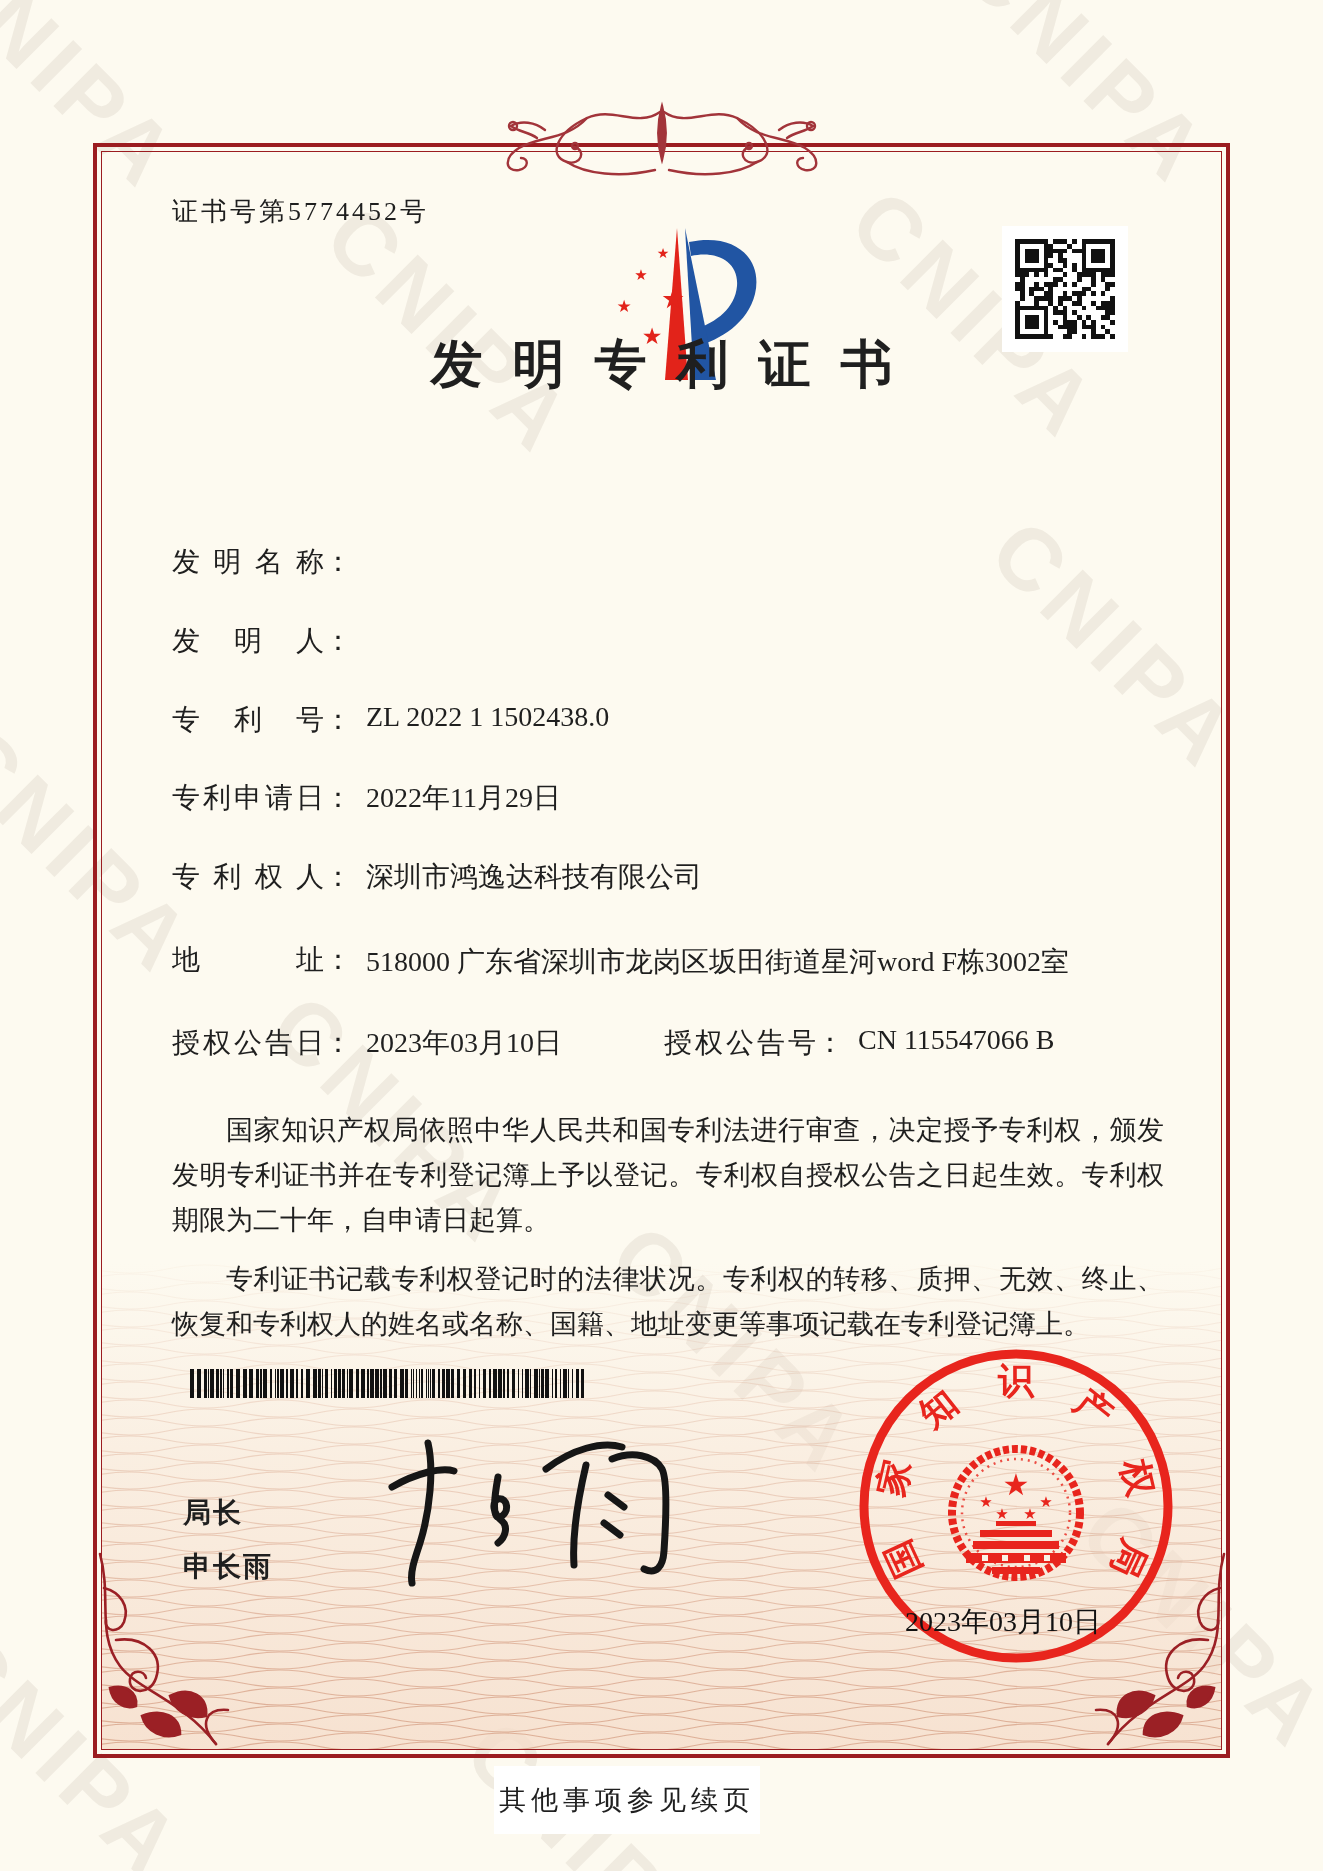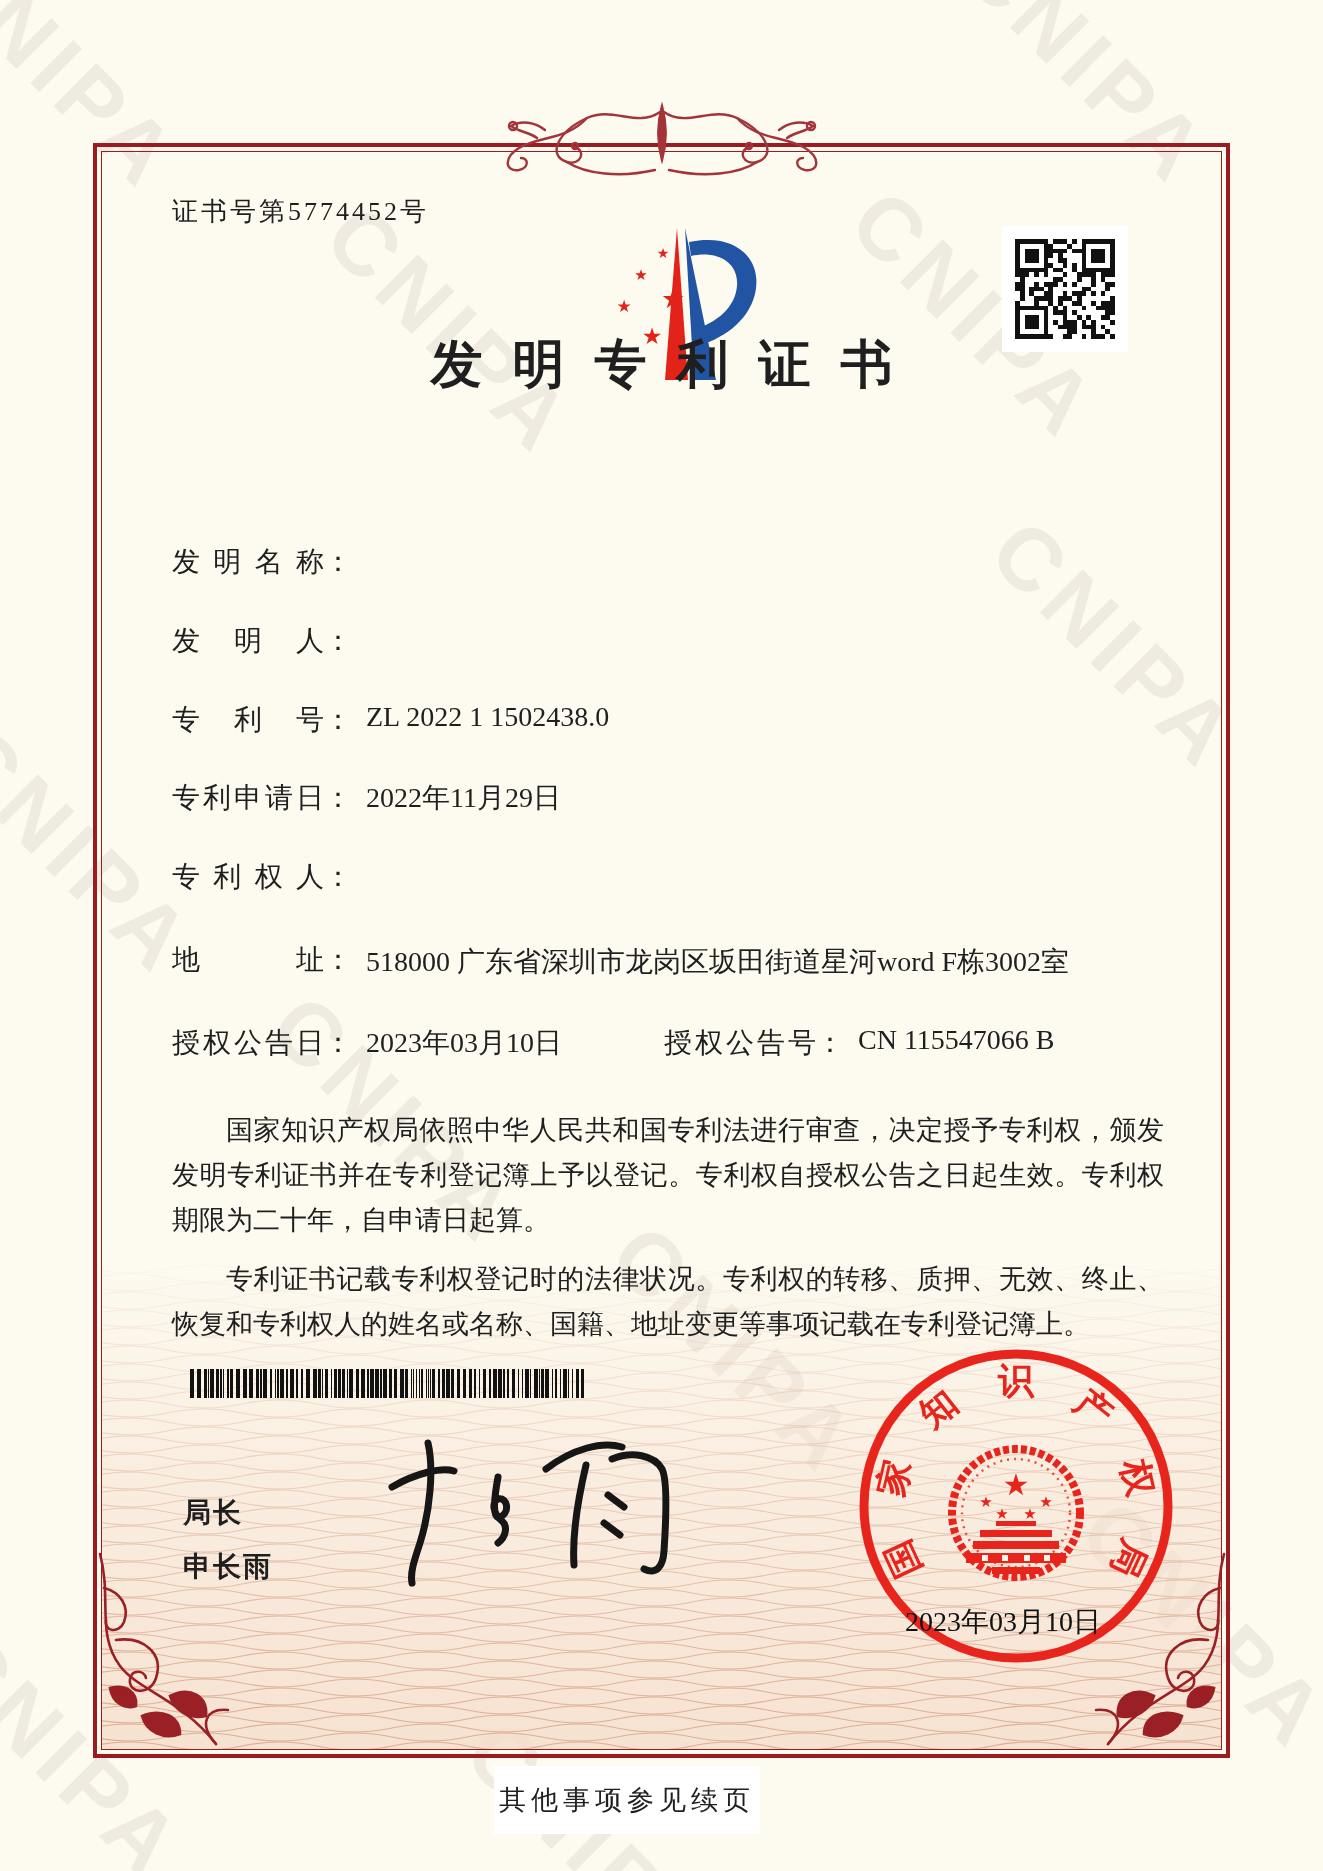--- a/index.html
+++ b/index.html
@@ -358,20 +358,21 @@
     <span class="fvalue">ZL 2022 1 1502438.0</span>
   </div>
   <div class="fieldrow" style="top:779px">
     <span class="flabel">专利申请日</span>
       <span class="fcolon">：</span>
     <span class="fvalue">2022年11月29日</span>
   </div>
   <div class="fieldrow" style="top:858px">
     <span class="flabel">专利权人</span>
       <span class="fcolon">：</span>
+    <span class="fvalue">深圳市鸿逸达科技有限公司</span>
   </div>
   <div class="fieldrow" style="top:941px">
     <span class="flabel">地址</span>
       <span class="fcolon">：</span>
     <span class="fvalue wide">518000 广东省深圳市龙岗区坂田街道星河word F栋3002室</span>
   </div>
   <div class="fieldrow" style="top:1024px">
     <span class="flabel">授权公告日</span>
       <span class="fcolon">：</span>
     <span class="fvalue">2023年03月10日</span>

